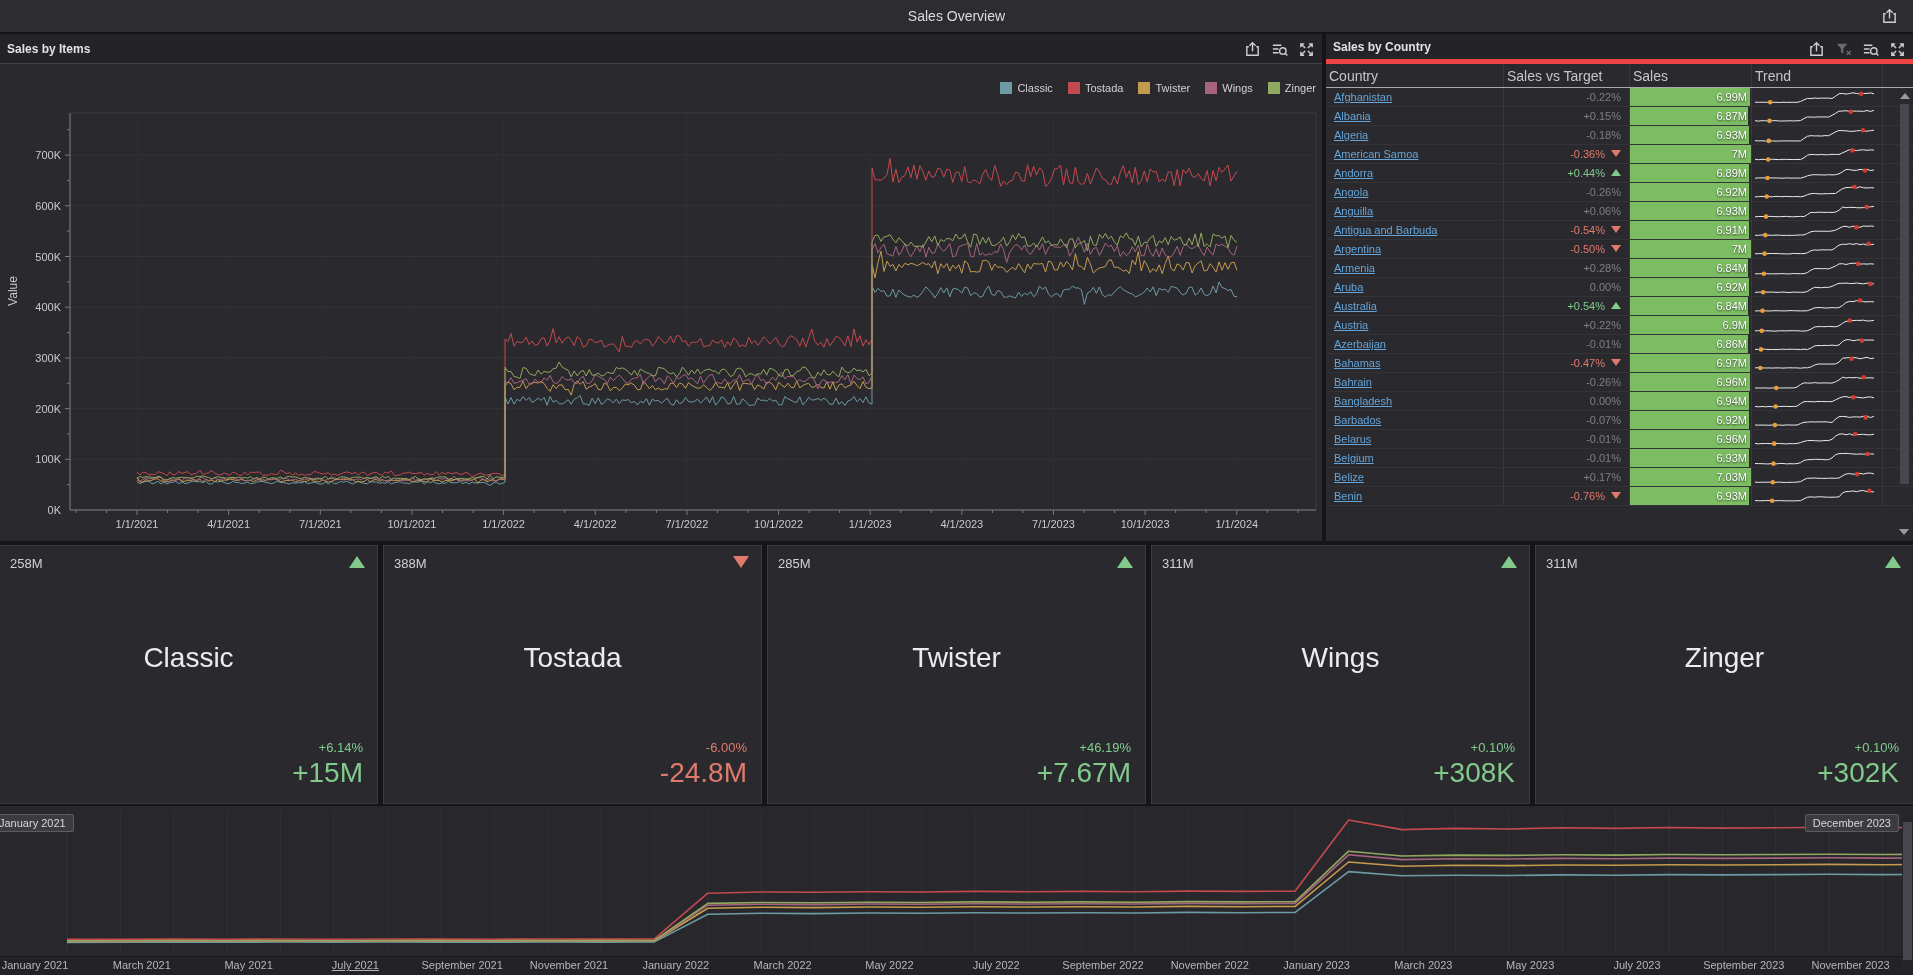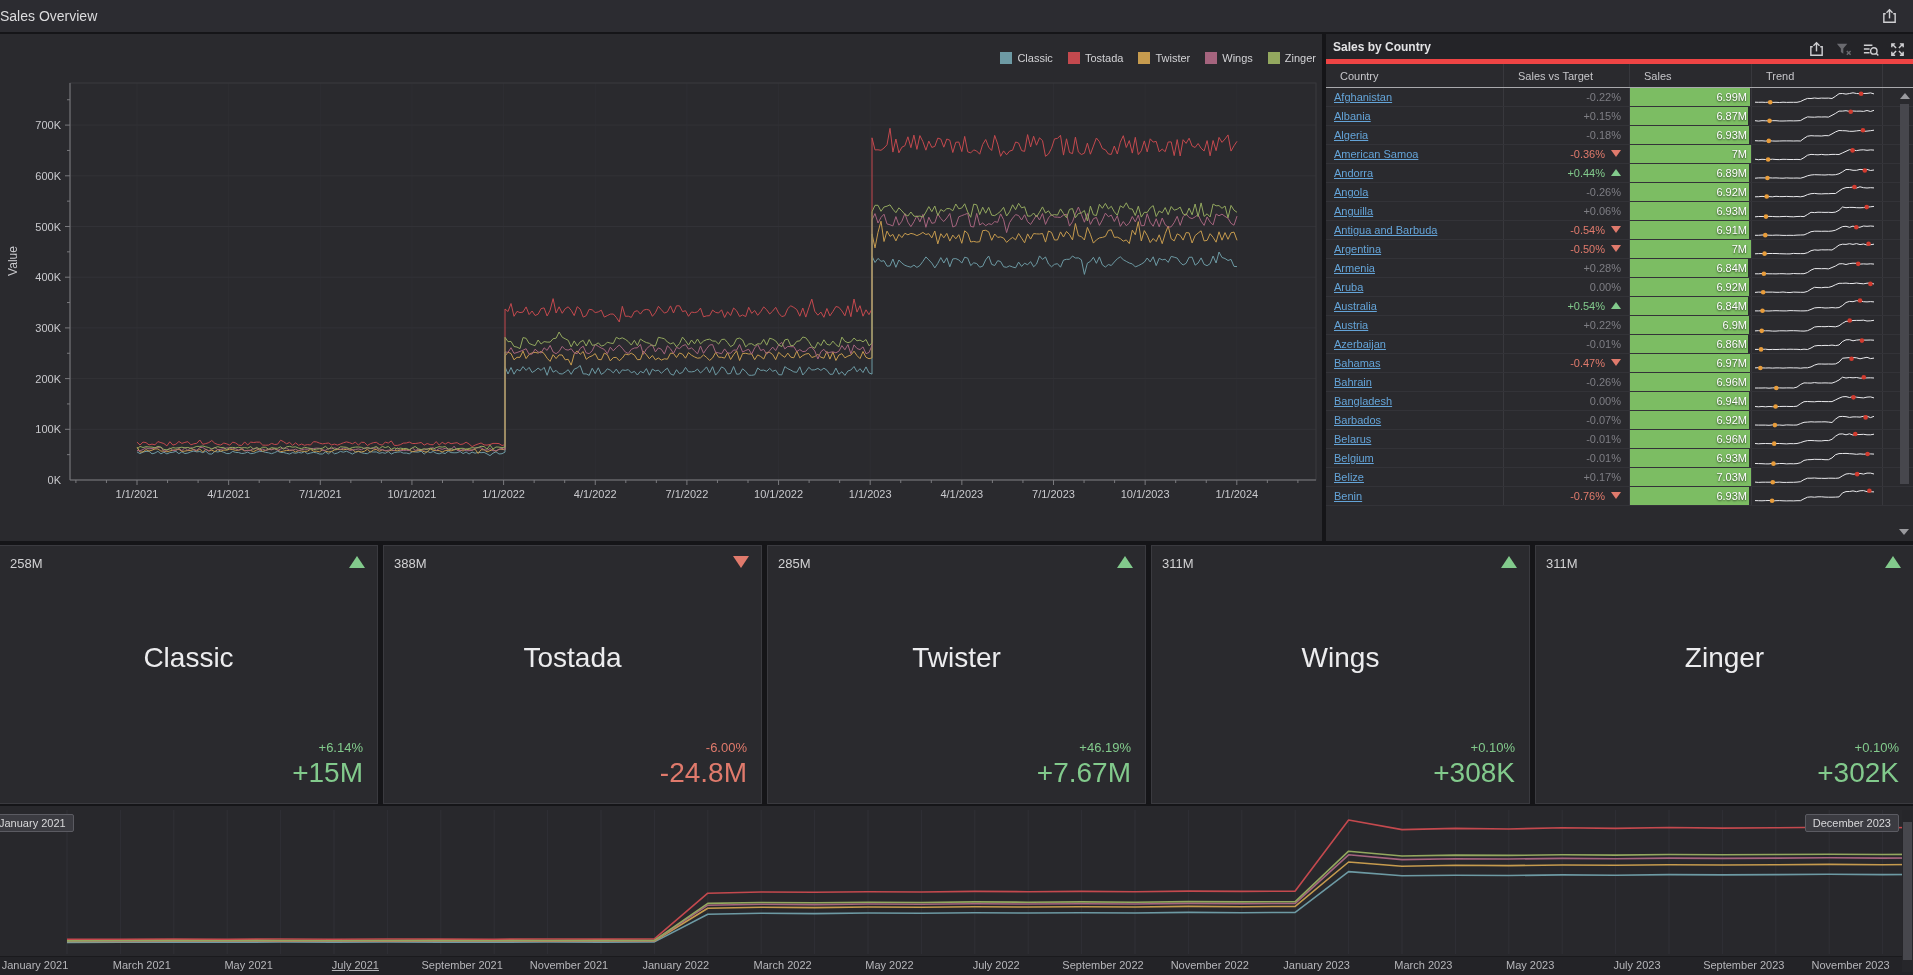--- a/index.html
+++ b/index.html
@@ -9,21 +9,21 @@
     --grid-border:#35353a; --tick-text:#c9c9cd;
   }
   *{margin:0;padding:0;box-sizing:border-box;}
   html,body{width:1913px;height:975px;overflow:hidden;background:var(--bg);
     font-family:"Liberation Sans","DejaVu Sans",sans-serif;color:#d6d6d8;}
   .abs{position:absolute;}
   #root{position:relative;width:1913px;height:975px;background:var(--bg);}
 
   
   #topbar{left:0;top:0;width:1913px;height:32px;background:var(--topbar);}
-  #topbar .title{position:absolute;left:0;right:0;top:8px;font-size:14px;color:#dcdcde;}
+  #topbar .title{position:absolute;left:0;right:0;top:8px;text-align:center;font-size:14px;color:#dcdcde;}
   .icon-btn{background:none;border:none;cursor:pointer;padding:0;display:inline-flex;align-items:center;justify-content:center;width:20px;height:20px;}
   #topbar .icon-btn{position:absolute;right:14px;top:6px;}
   svg.ic{width:17px;height:17px;}
   .ic *{stroke:#cfcfd2;stroke-width:1.5;fill:none;}
   .ic.dim *{stroke:#6a6a6f;}
   .ic .fl{fill:#6a6a6f;stroke:none;}
 
   
   .panel{background:var(--panel);}
   #panel-items{left:0;top:34px;width:1322px;height:507px;}
@@ -36,21 +36,21 @@
 
   
   #items-chart-area{position:relative;width:1322px;height:476px;}
   #items-legend{position:absolute;right:6px;top:18px;display:flex;gap:15px;z-index:2;}
   .legend-item{display:flex;align-items:center;gap:5px;font-size:11px;color:#d2d2d5;}
   .legend-swatch{width:12px;height:12px;display:inline-block;}
   #items-ylabel{position:absolute;left:-2px;top:220px;transform:rotate(-90deg);font-size:12px;color:#c9c9cd;}
 
   
   #grid-columns{display:grid;grid-template-columns:178px 126px 122px 131px;height:24px;border-bottom:1px solid #a9a9ad;}
-  .grid-colhead{font-size:11px;color:#c6c6ca;line-height:24px;padding-left:14px;border-right:1px solid #38383d;overflow:hidden;white-space:nowrap;}
+  .grid-colhead{font-size:14px;color:#c6c6ca;line-height:24px;padding-left:3px;border-right:1px solid #38383d;overflow:hidden;white-space:nowrap;}
   #grid-body{position:relative;}
   .grid-row{display:grid;grid-template-columns:178px 126px 122px 131px;height:19px;border-bottom:1px solid #333338;}
   .cell{position:relative;font-size:11px;line-height:18px;border-right:1px solid #38383d;overflow:hidden;white-space:nowrap;}
   .cell-country{padding-left:8px;}
   .country-link{color:var(--link);text-decoration:underline;cursor:pointer;}
   .cell-target{text-align:right;padding-right:8px;}
   .cell-target.neutral span{color:var(--neutral);}
   .cell-target.neg span{color:var(--neg);}
   .cell-target.pos span{color:var(--pos);}
   .tri{display:inline-block;width:0;height:0;margin-left:6px;}
@@ -105,20 +105,44 @@
     <button class="icon-btn">
       <svg class="ic" viewBox="0 0 18 18">
           <path d="M5 6H3v9h12V6h-2"></path>
           <path d="M9 11V2"></path>
           <path d="M5.8 5L9 1.8 12.2 5"></path>
         </svg>
     </button>
   </header>
 
   <section id="panel-items" class="abs panel">
+    <div class="panel-header">
+      <span class="panel-title">Sales by Items</span>
+      <span class="panel-toolbar">
+        <button class="icon-btn">
+          <svg class="ic" viewBox="0 0 18 18">
+              <path d="M5 6H3v9h12V6h-2"></path>
+              <path d="M9 11V2"></path>
+              <path d="M5.8 5L9 1.8 12.2 5"></path>
+            </svg>
+        </button>
+        <button class="icon-btn">
+          <svg class="ic" viewBox="0 0 18 18">
+              <path d="M2 4.5h9M2 8.5h6M2 12.5h6"></path>
+              <circle cx="12.5" cy="10.5" r="3.4"></circle>
+              <path d="M15 13l2.3 2.3"></path>
+            </svg>
+        </button>
+        <button class="icon-btn">
+          <svg class="ic" viewBox="0 0 18 18">
+              <path d="M7.5 7.5L3 3M3 6.5V3h3.5M10.5 7.5L15 3M11.5 3H15v3.5M10.5 10.5L15 15M15 11.5V15h-3.5M7.5 10.5L3 15M6.5 15H3v-3.5"></path>
+            </svg>
+        </button>
+      </span>
+    </div>
     <div id="items-chart-area">
       <div id="items-legend">
           <span class="legend-item">
             <span class="legend-swatch" style="background: rgb(109, 154, 164);"></span>
             <span>Classic</span>
           </span>
           <span class="legend-item">
             <span class="legend-swatch" style="background: rgb(196, 73, 78);"></span>
             <span>Tostada</span>
           </span>

